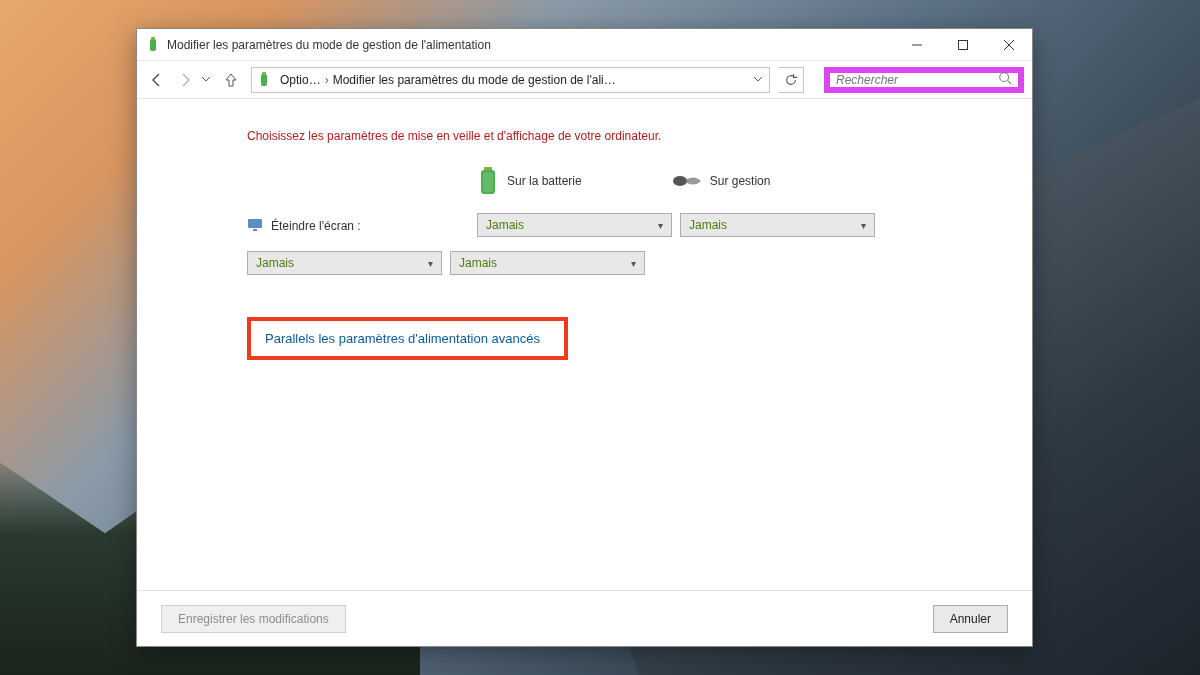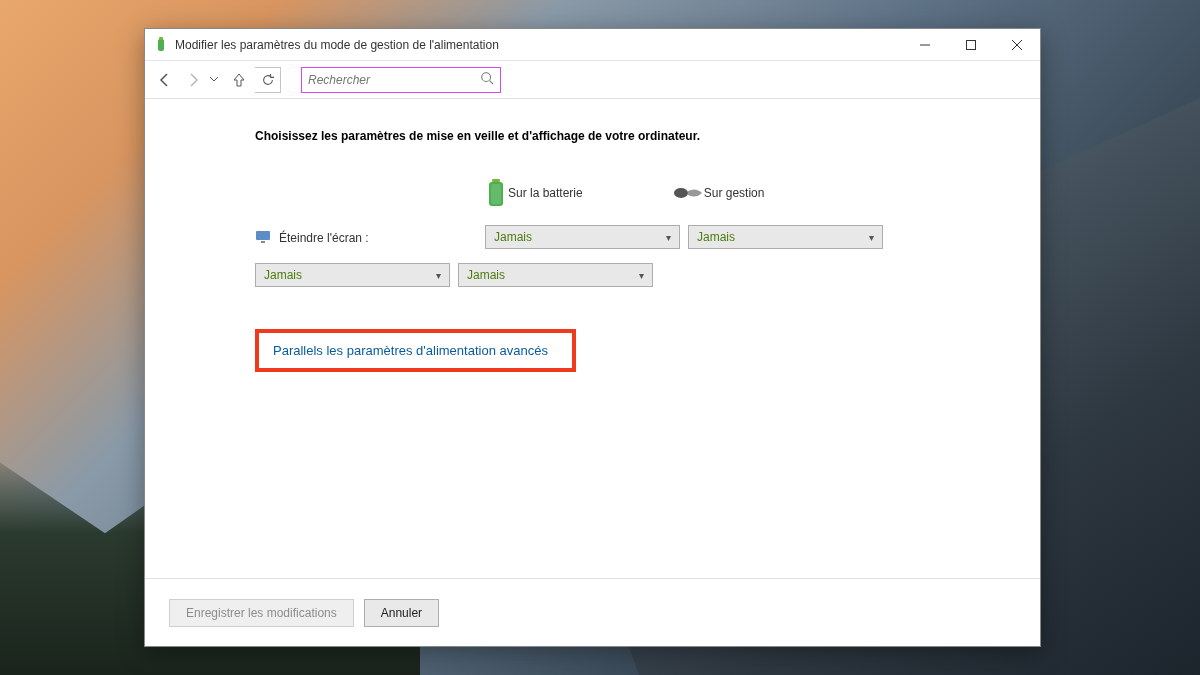--- a/index.html
+++ b/index.html
@@ -16,21 +16,21 @@
       background: linear-gradient(145deg, #6b7a87 0%, #4a5863 40%, #2e3841 70%, #1c242c 100%);
       clip-path: polygon(15% 100%, 0 55%, 40% 0, 70% 20%, 100% 5%, 100% 100%);
     }
     .bg-trees {
       position: absolute; left: 0; bottom: 0; width: 35%; height: 35%;
       background: linear-gradient(to top, #1a241c 0%, #2b3a2e 60%, transparent 100%);
       clip-path: polygon(0 100%, 0 10%, 25% 40%, 45% 15%, 65% 45%, 85% 25%, 100% 60%, 100% 100%);
     }
 
     .window {
-      position: absolute; left: 144px; top: 28px; width: 897px; height: 619px;
+      position: absolute; left: 136px; top: 28px; width: 897px; height: 619px;
       background: #fff; border: 1px solid #888; box-shadow: 0 6px 24px rgba(0,0,0,.35);
       display: flex; flex-direction: column;
     }
 
     .titlebar {
       height: 32px; display: flex; align-items: center; padding-left: 8px;
       background: #fff; border-bottom: 1px solid #e6e6e6;
     }
     .titlebar .app-icon { width: 16px; height: 16px; margin-right: 6px; }
     .titlebar .title { font-size: 12px; color: #333; flex: 1; }
@@ -48,51 +48,51 @@
     .addressbar {
       flex: 1; height: 26px; border: 1px solid #c5c5c5; display: flex; align-items: center;
       padding: 0 2px 0 4px; background: #fff; margin: 0 4px;
     }
     .addr-icon { width: 16px; height: 16px; margin-right: 4px; }
     .addr-seg { padding: 0 4px; color: #222; font-size: 12px; display:flex; align-items:center; gap:2px; }
     .addr-sep { color: #666; }
     .addr-tail { flex:1; }
     .addr-dd { width: 18px; text-align: center; color:#555; }
     .refresh-btn { width: 26px; height: 26px; border: 1px solid #c5c5c5; border-left: none; display:flex; align-items:center; justify-content:center; color:#555; }
-    .searchbox { width: 200px; height: 26px; border: 1px solid #d946ef; margin-left: 16px; display:flex; align-items:center; padding: 0 6px; }
+    .searchbox { width: 200px; height: 26px; border: 6px solid #d946ef; margin-left: 16px; display:flex; align-items:center; padding: 0 6px; }
     .searchbox input { border:none; outline:none; flex:1; font-size:12px; color:#888; font-style: italic; }
     .search-icon { color:#777; }
 
     .content { flex:1; padding: 30px 0 0 110px; position: relative; }
     .page-heading { color: #0a5b9c; font-size: 16px; font-weight: 400; margin-bottom: 14px; }
-    .page-desc { color: #000000; font-size: 12px; margin-bottom: 36px; font-weight: bold; }
+    .page-desc { color: #b91c1c; font-size: 12px; margin-bottom: 24px; }
 
     .col-headers { display:flex; margin-left: 230px; margin-bottom: 18px; gap: 90px; }
-    .col-header { display:flex; align-items:center; gap: 1px; font-size: 12px; color:#333; }
+    .col-header { display:flex; align-items:center; gap: 8px; font-size: 12px; color:#333; }
     .battery-icon { width: 22px; height: 28px; }
     .plug-icon { width: 30px; height: 16px; }
 
     .setting-row { display:flex; align-items:center; margin-bottom: 14px; }
     .setting-label { display:flex; align-items:flex-end; gap:8px; width: 230px; color:#333; font-size:12px; }
     .setting-label .row-icon { width:16px; height:16px; }
     .dropdown {
       width: 195px; height: 24px; border:1px solid #adadad; background:#e8e8e8;
       display:flex; align-items:center; padding:0 8px; cursor: default; margin-right: 0;
     }
     .dd-label { flex:1; color:#4d7c0f; font-size:12px; }
     .dd-chev { color:#555; font-size:10px; }
     .dd-gap { width: 8px; }
 
     .advanced-box {
       border: 4px solid #f03a1d; display:inline-block; padding: 10px 24px 10px 14px; margin-top: 28px;
     }
     .advanced-link { color: #0a5b9c; font-size: 13px; }
 
     .footer {
-      height: 68px; border-top: 1px solid #e1e1e1; display:flex; align-items:center; justify-content:flex-start;
+      height: 56px; border-top: 1px solid #e1e1e1; display:flex; align-items:center; justify-content:space-between;
       padding: 0 24px; gap: 10px; margin-top: 20px;
     }
     .btn { height: 28px; padding: 0 16px; border:1px solid #adadad; background:#e1e1e1; font-size:12px; display:flex; align-items:center; }
     .btn.disabled { color:#8d8d8d; background:#efefef; border-color:#cfcfcf; }
     .btn.normal { background:#e9e9e9; color:#222; }
   </style>
 </head>
 <body>
 
 <div class="bg-mountain"></div>
@@ -143,20 +143,40 @@
       <svg width="10" height="10" viewBox="0 0 10 10">
           <path d="M1 3 L5 7 L9 3" fill="none" stroke="currentColor" stroke-width="1"></path>
         </svg>
     </div>
     <div class="nav-up">
       <svg width="16" height="16" viewBox="0 0 16 16">
           <path d="M8 2 L3 8 L6 8 L6 14 L10 14 L10 8 L13 8 Z" fill="none" stroke="currentColor" stroke-width="1"></path>
         </svg>
     </div>
 
+    <div class="addressbar">
+      <span class="addr-icon">
+        <svg viewBox="0 0 16 16">
+            <rect x="5" y="2" width="6" height="12" rx="2" fill="#4caf50"></rect>
+            <rect x="6" y="0" width="4" height="3" rx="1" fill="#7cb342"></rect>
+          </svg>
+      </span>
+      <span class="addr-seg">
+          <span>Optio…</span>
+        </span>
+      <span class="addr-sep">›</span>
+      <span class="addr-seg addr-tail">
+          <span>Modifier les paramètres du mode de gestion de l'ali…</span>
+        </span>
+      <span class="addr-dd">
+        <svg width="10" height="10" viewBox="0 0 10 10">
+            <path d="M1 3 L5 7 L9 3" fill="none" stroke="currentColor" stroke-width="1"></path>
+          </svg>
+      </span>
+    </div>
     <div class="refresh-btn">
       <svg width="14" height="14" viewBox="0 0 16 16">
           <path d="M13 8a5 5 0 1 1-2-4" fill="none" stroke="currentColor" stroke-width="1.2"></path>
           <path d="M11 1 L11 5 L15 5" fill="none" stroke="currentColor" stroke-width="1.2"></path>
         </svg>
     </div>
 
     <div class="searchbox">
       <input placeholder="Rechercher" style="">
       <span class="search-icon">

